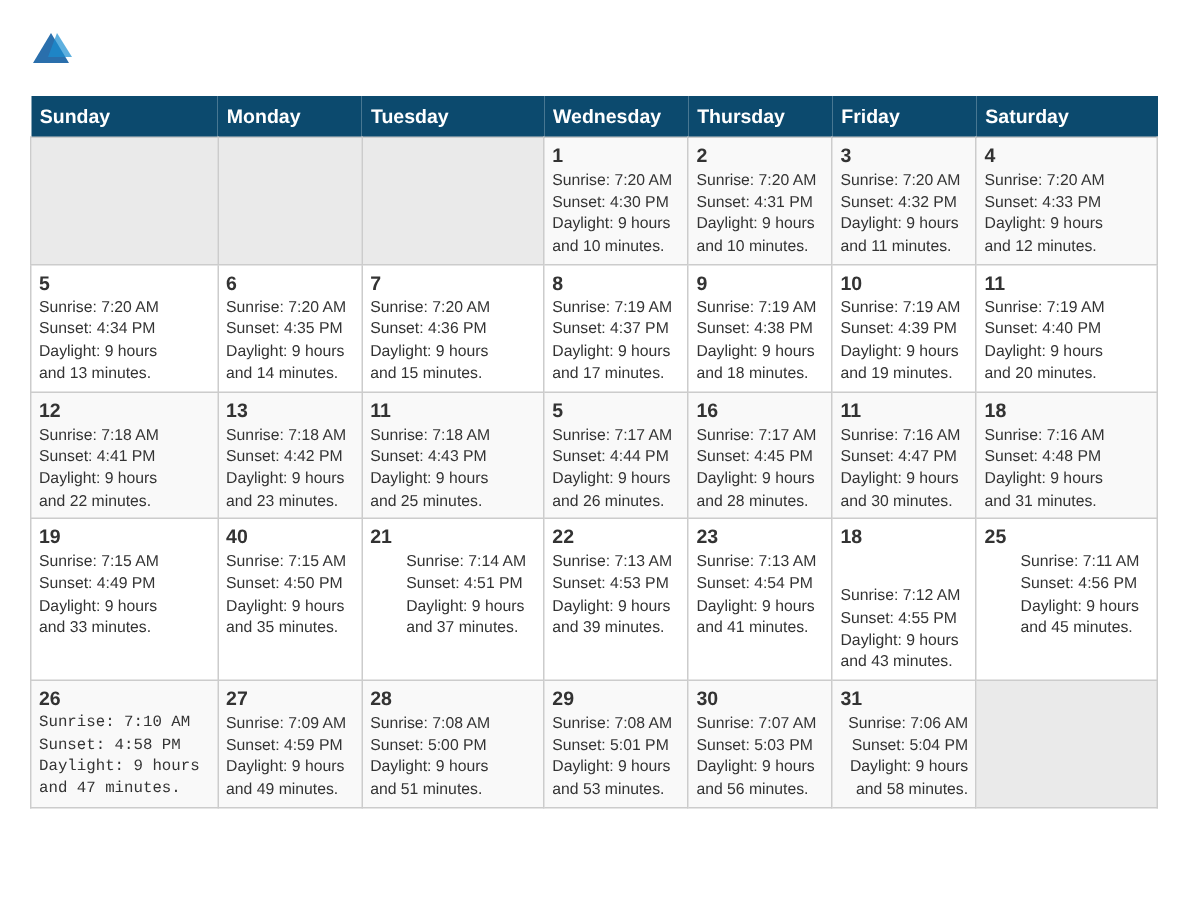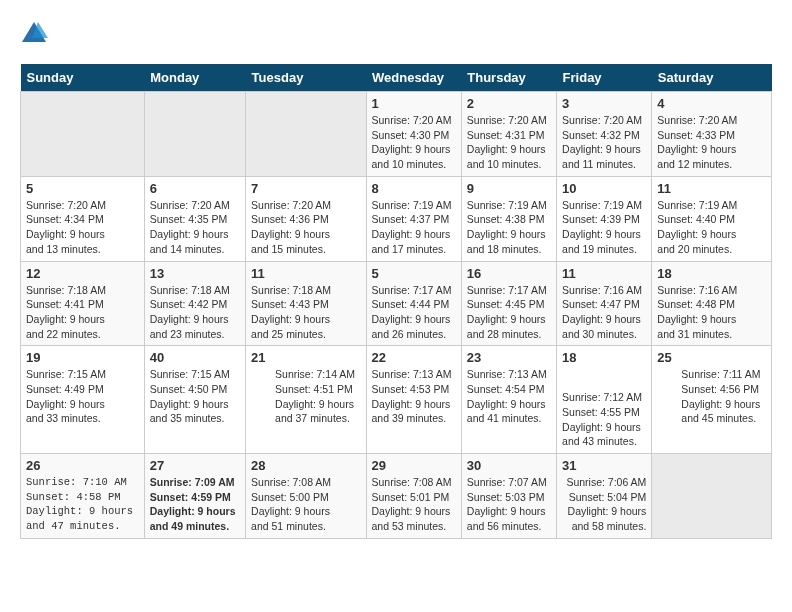--- a/index.html
+++ b/index.html
@@ -311,21 +311,21 @@
       <tr>
         <td>
           <span class="day-num">26</span>
           <div class="day-info" style="white-space: pre-line; font-family: Liberation Mono, monospace;">Sunrise: 7:10 AM
 Sunset: 4:58 PM
 Daylight: 9 hours
 and 47 minutes.</div>
         </td>
         <td>
           <span class="day-num">27</span>
-          <div class="day-info" style="white-space: pre-line; font-weight: bold;">Sunrise: 7:09 AM
+          <div class="day-info" style="white-space: pre-line;">Sunrise: 7:09 AM
 Sunset: 4:59 PM
 Daylight: 9 hours
 and 49 minutes.</div>
         </td>
         <td>
           <span class="day-num">28</span>
           <div class="day-info" style="white-space: pre-line;">Sunrise: 7:08 AM
 Sunset: 5:00 PM
 Daylight: 9 hours
 and 51 minutes.</div>

